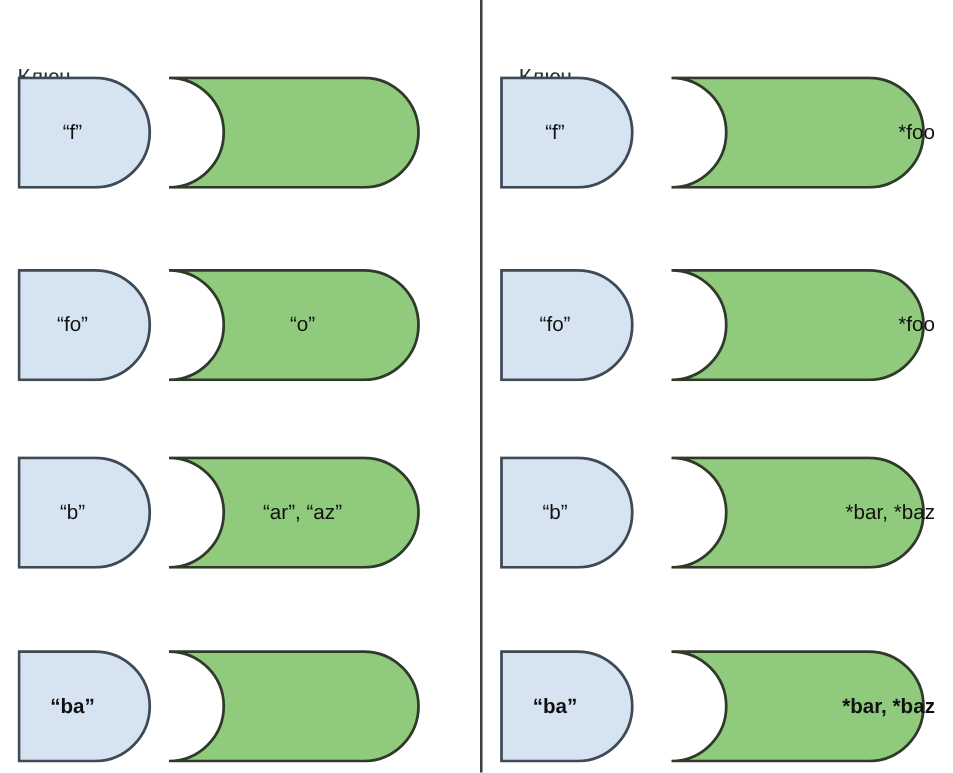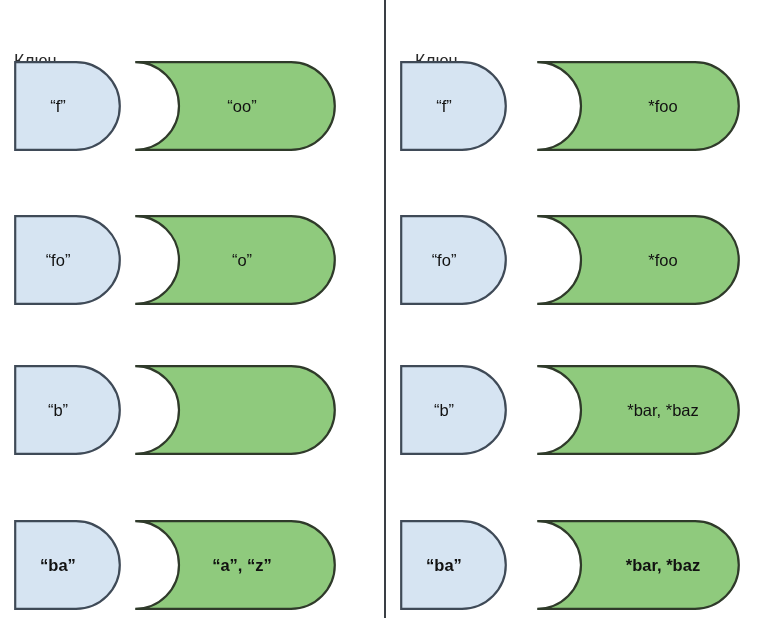--- a/index.html
+++ b/index.html
@@ -64,21 +64,21 @@
     text-align: center;
     pointer-events: none;
   }
   .key-shape   { left: 14px;  width: 112px; height: 90px; }
   .val-shape   { left: 134px; width: 202px; height: 90px; }
   .key-shape-r { left: 14px;  width: 112px; height: 90px; }
   .val-shape-r { left: 150px; width: 204px; height: 90px; }
 
   .key-label   { left: 14px; width: 88px; }
   .val-label   { left: 134px; width: 202px; }
-  .val-label-r { left: 168px; width: 204px; }
+  .val-label-r { left: 158px; width: 204px; text-align: right; }
 
   .row-0 { top: 61px; }
   .row-1 { top: 215px; }
   .row-2 { top: 365px; }
   .row-3 { top: 520px; }
 
   .lbl-0 { top: 97px; }
   .lbl-1 { top: 251px; }
   .lbl-2 { top: 401px; }
   .lbl-3 { top: 556px; font-weight: bold; }
@@ -95,50 +95,49 @@
     <div class="col-header hdr-key-left">Ключ</div>
 
     <svg class="shape key-shape row-0" viewBox="0 0 112 90" preserveAspectRatio="none">
       <path d="M1.2,1.2 H62 A43.8,43.8 0 0 1 62,88.8 H1.2 Z" fill="#d6e4f2" stroke="#3f4a57" stroke-width="2.2"></path>
     </svg>
     <div class="shape-label key-label lbl-0">“f”</div>
 
     <svg class="shape val-shape row-0" viewBox="0 0 202 90" preserveAspectRatio="none">
       <path d="M1.2,1.2 H157 A43.8,43.8 0 0 1 157,88.8 H1.2 A43.8,43.8 0 0 0 1.2,1.2 Z" fill="#8fca7d" stroke="#2f3a2a" stroke-width="2.2"></path>
     </svg>
-    <div class="shape-label val-label lbl-0">“oo”</div>
 
     <svg class="shape key-shape row-1" viewBox="0 0 112 90" preserveAspectRatio="none">
       <path d="M1.2,1.2 H62 A43.8,43.8 0 0 1 62,88.8 H1.2 Z" fill="#d6e4f2" stroke="#3f4a57" stroke-width="2.2"></path>
     </svg>
     <div class="shape-label key-label lbl-1">“fo”</div>
 
     <svg class="shape val-shape row-1" viewBox="0 0 202 90" preserveAspectRatio="none">
       <path d="M1.2,1.2 H157 A43.8,43.8 0 0 1 157,88.8 H1.2 A43.8,43.8 0 0 0 1.2,1.2 Z" fill="#8fca7d" stroke="#2f3a2a" stroke-width="2.2"></path>
     </svg>
     <div class="shape-label val-label lbl-1">“o”</div>
 
     <svg class="shape key-shape row-2" viewBox="0 0 112 90" preserveAspectRatio="none">
       <path d="M1.2,1.2 H62 A43.8,43.8 0 0 1 62,88.8 H1.2 Z" fill="#d6e4f2" stroke="#3f4a57" stroke-width="2.2"></path>
     </svg>
     <div class="shape-label key-label lbl-2">“b”</div>
 
     <svg class="shape val-shape row-2" viewBox="0 0 202 90" preserveAspectRatio="none">
       <path d="M1.2,1.2 H157 A43.8,43.8 0 0 1 157,88.8 H1.2 A43.8,43.8 0 0 0 1.2,1.2 Z" fill="#8fca7d" stroke="#2f3a2a" stroke-width="2.2"></path>
     </svg>
+    <div class="shape-label val-label lbl-2">“ar”, “az”</div>
 
     <svg class="shape key-shape row-3" viewBox="0 0 112 90" preserveAspectRatio="none">
       <path d="M1.2,1.2 H62 A43.8,43.8 0 0 1 62,88.8 H1.2 Z" fill="#d6e4f2" stroke="#3f4a57" stroke-width="2.2"></path>
     </svg>
     <div class="shape-label key-label lbl-3">“ba”</div>
 
     <svg class="shape val-shape row-3" viewBox="0 0 202 90" preserveAspectRatio="none">
       <path d="M1.2,1.2 H157 A43.8,43.8 0 0 1 157,88.8 H1.2 A43.8,43.8 0 0 0 1.2,1.2 Z" fill="#8fca7d" stroke="#2f3a2a" stroke-width="2.2"></path>
     </svg>
-    <div class="shape-label val-label lbl-3">“a”, “z”</div>
   </div>
 
   <div class="divider"></div>
 
   <div class="panel" id="panel-right">
 
     <div class="col-header hdr-key-right">Ключ</div>
 
     <svg class="shape key-shape-r row-0" viewBox="0 0 112 90" preserveAspectRatio="none">
       <path d="M1.2,1.2 H62 A43.8,43.8 0 0 1 62,88.8 H1.2 Z" fill="#d6e4f2" stroke="#3f4a57" stroke-width="2.2"></path>

